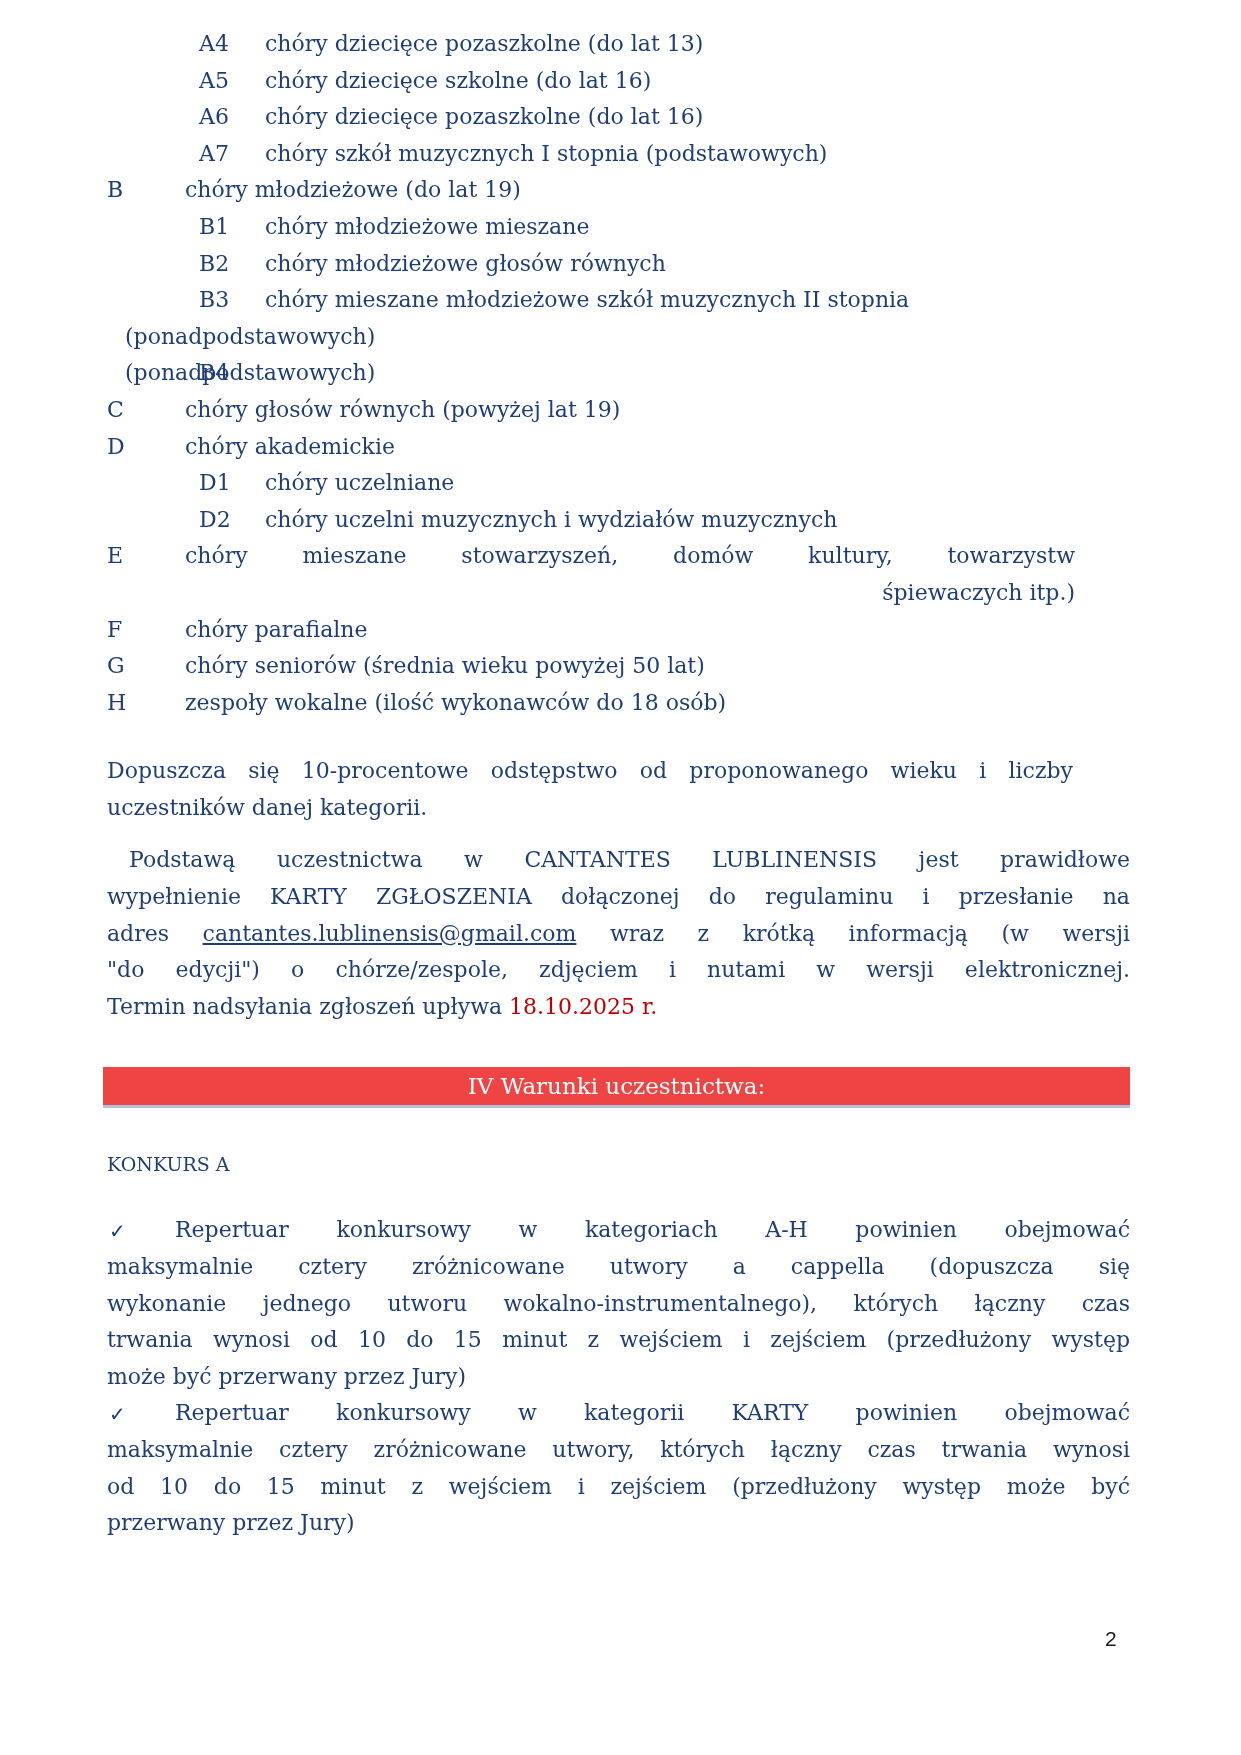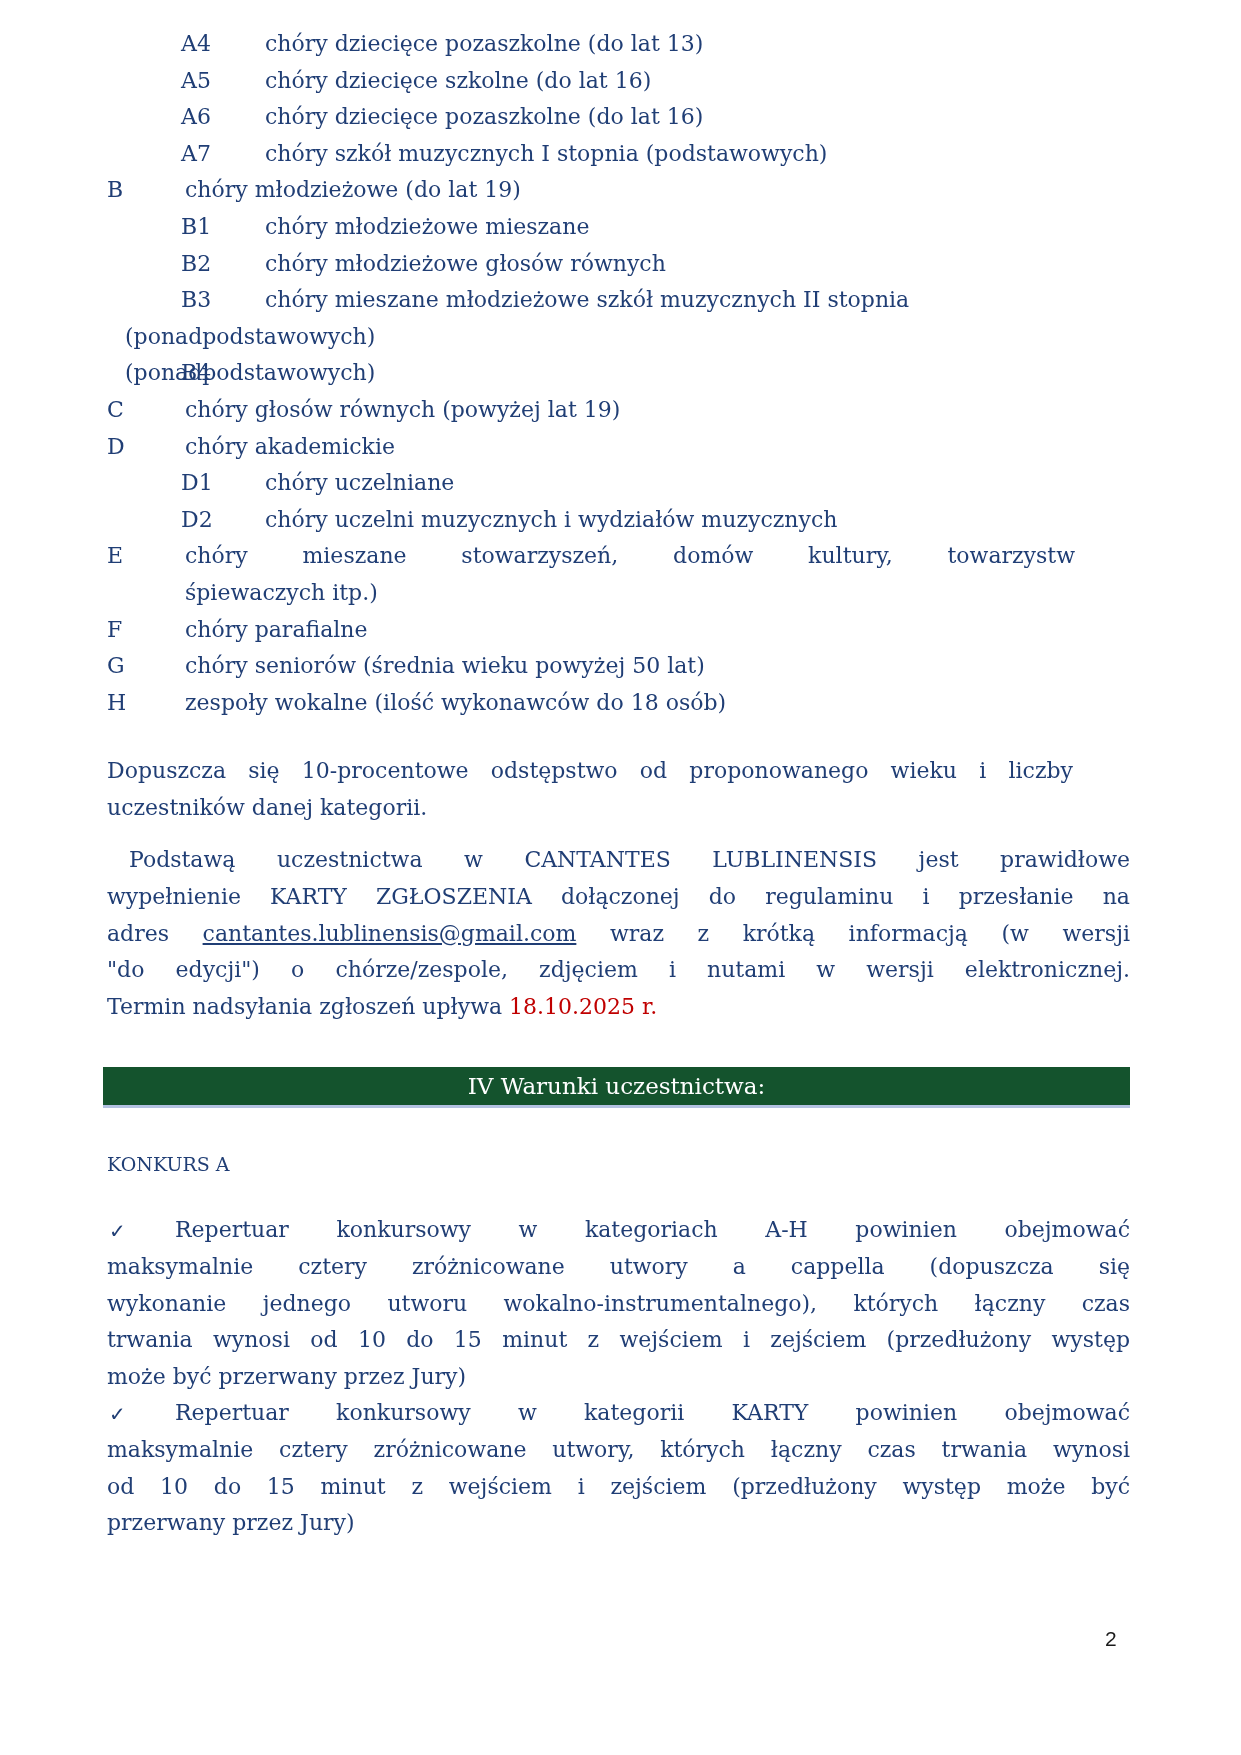--- a/index.html
+++ b/index.html
@@ -14,43 +14,43 @@
     overflow:hidden;
     margin:0 auto;
   }
   .content { position:absolute; left:107px; top:0; width:1023px; }
 
   
   .catlist { margin-top:26px; padding-right:55px; }
   .row { position:relative; }
   .row .code { position:absolute; top:0; }
   .row.sub  { padding-left:158px; }
-  .row.sub .code { left:74px; }
+  .row.sub .code { left:92px; }
   .row.top  { padding-left:78px; }
   .row.top .code { left:0; }
   .row.topj { padding-left:78px; text-align:justify; text-align-last:justify; }
   .row.topj .code { left:0; }
   .row.cont  { padding-left:18px; }
-  .row.cont2 { padding-left:78px; }
+  .row.cont2 { padding-left:78px;text-align:right; }
   .row.open  { padding-left:0; }
 
   
   .para { }
   .jl { text-align:justify; text-align-last:justify; }
   .p-tolerance { margin-top:32px; padding-right:57px; }
   .p-entry { margin-top:16px; }
   .p-entry .l1 { text-indent:22px; }
   .email { color:#203e75; text-decoration:underline; cursor:pointer; }
   .deadline { color:#c00000; }
 
   
   .banner {
     margin-top:42px; margin-left:-4px;
     width:1027px; height:38px; line-height:38px;
-    background:#14532d;
+    background:#ef4444;
     border-bottom:3px solid #b3c1e1;
     text-align:center;
     color:#ffffff;
     font-size:23px;
   }
 
   
   .section-heading { margin-top:36px; font-size:19px; line-height:40px; }
 
   .rules { margin-top:28px; }

